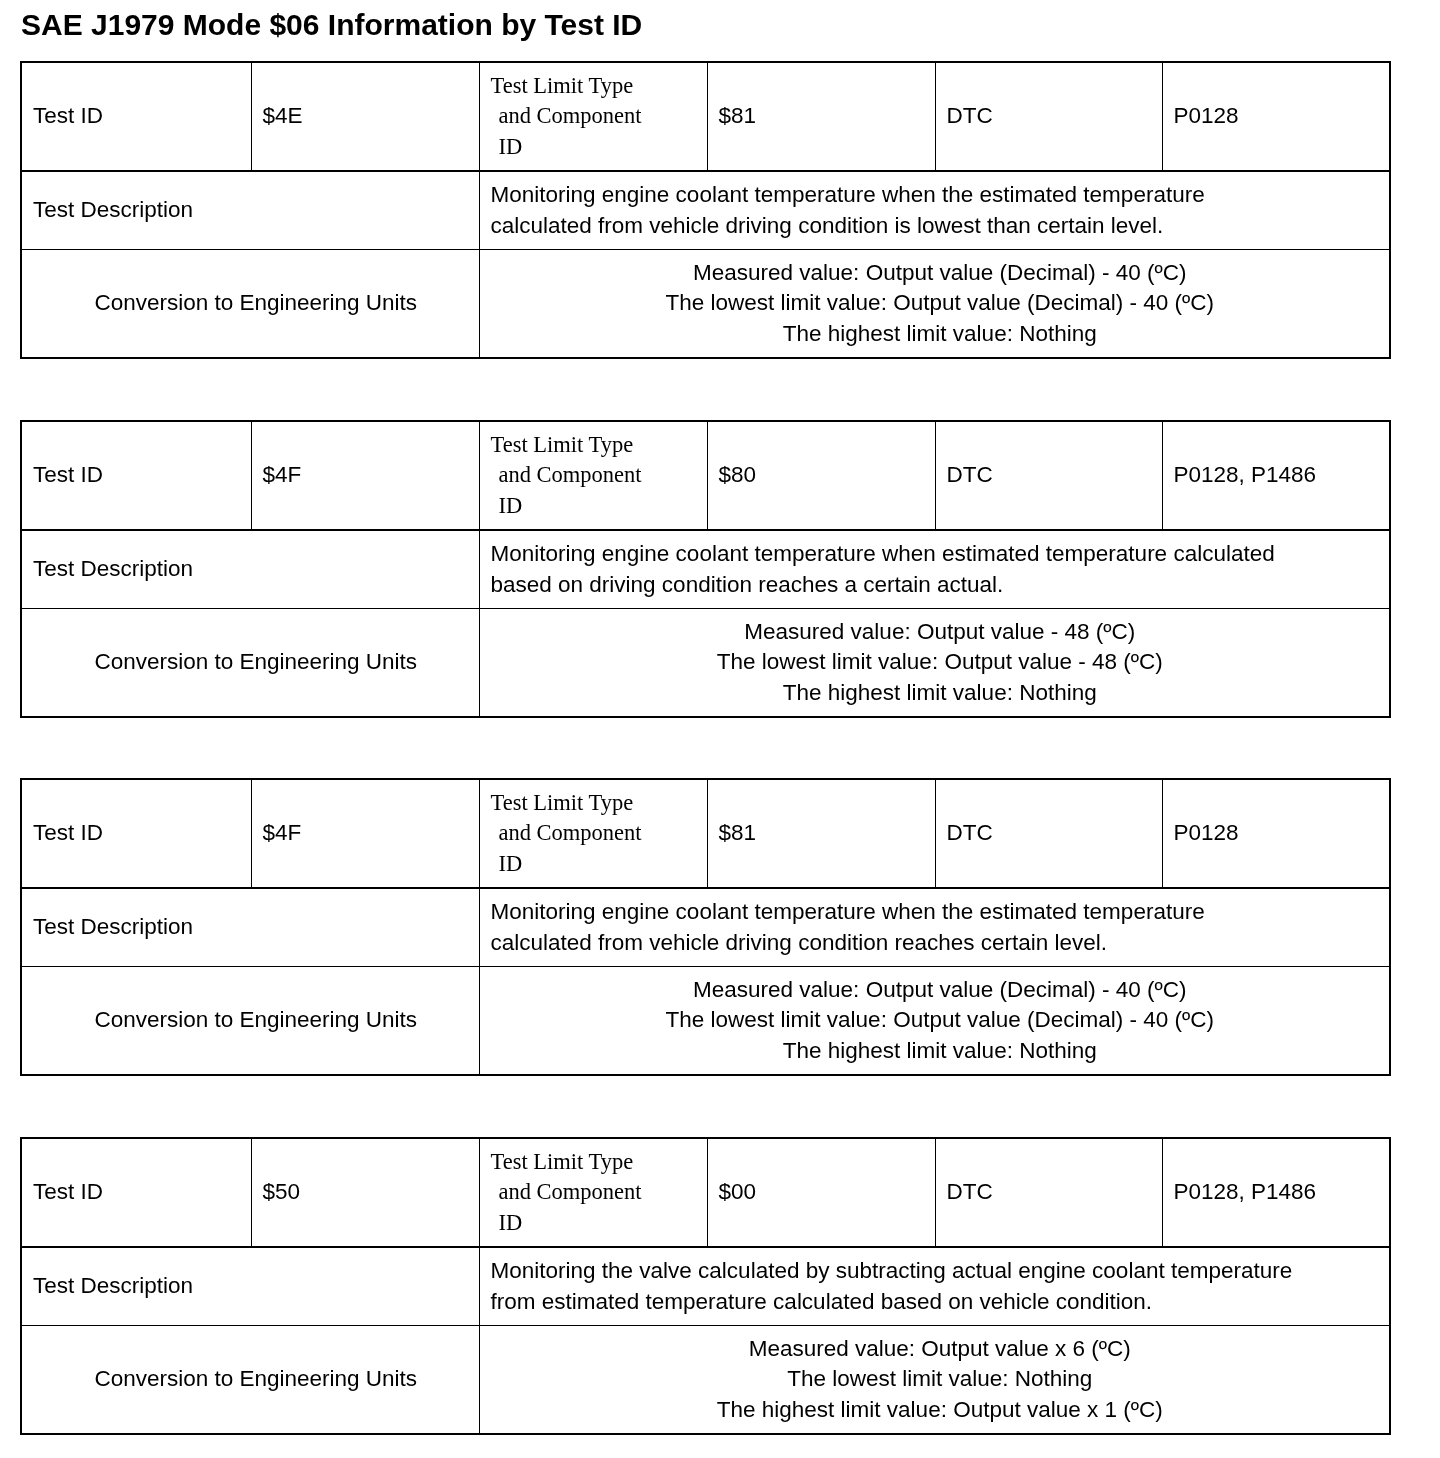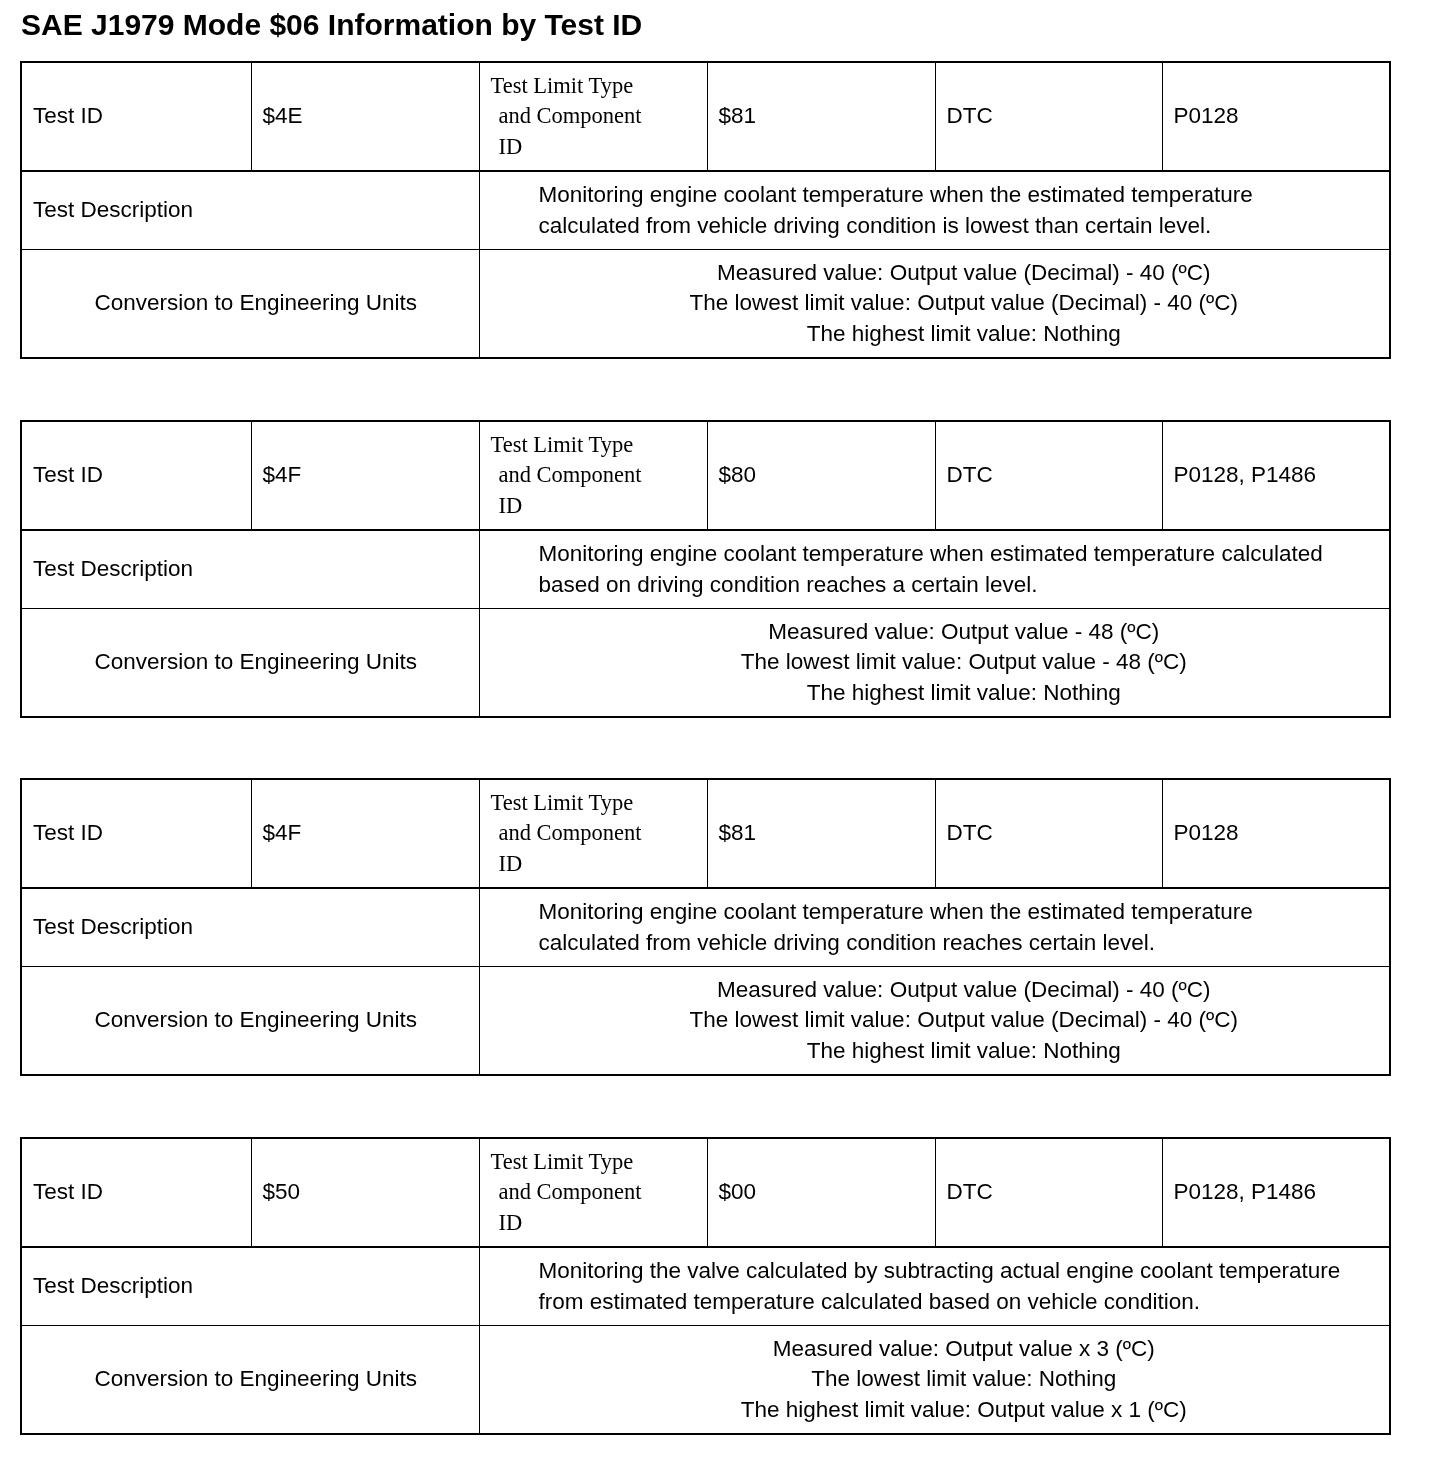--- a/index.html
+++ b/index.html
@@ -23,21 +23,21 @@
     padding: 0 0 0 11px;
     vertical-align: middle;
     white-space: normal;
   }
   .tbl tr.hdr td { height: 107px; border-bottom: 2.5px solid #000; }
   .tbl tr.desc td { height: 77px; }
   .tbl tr.conv td { height: 107px; text-align: center; }
   .tbl .limlabel { line-height: 30.5px; font-family: Liberation Serif, serif; }
   .tbl .limlabel span { display: block; }
   .tbl .limlabel span.ind { padding-left: 8px; }
-  .lines span { display: block; margin-left: 48px; }
+  .lines span { display: block; }
   .t0 { top: 61px; }
   .t1 { top: 420px; }
   .t2 { top: 778px; }
   .t3 { top: 1137px; }
 </style>
 </head>
 <body>
 
 <div class="title">SAE J1979 Mode $06 Information by Test ID</div>
 
@@ -100,21 +100,21 @@
       <span class="ind">ID</span>
     </td>
     <td>$80</td>
     <td>DTC</td>
     <td>P0128, P1486</td>
   </tr>
   <tr class="desc">
     <td colspan="2">Test Description</td>
     <td colspan="4" class="lines">
       <span>Monitoring engine coolant temperature when estimated temperature calculated</span>
-      <span>based on driving condition reaches a certain level.</span>
+      <span>based on driving condition reaches a certain actual.</span>
     </td>
   </tr>
   <tr class="conv">
     <td colspan="2">Conversion to Engineering Units</td>
     <td colspan="4" class="lines">
       <span>Measured value: Output value - 48 (ºC)</span>
       <span>The lowest limit value: Output value - 48 (ºC)</span>
       <span>The highest limit value: Nothing</span>
     </td>
   </tr>
@@ -186,19 +186,19 @@
   <tr class="desc">
     <td colspan="2">Test Description</td>
     <td colspan="4" class="lines">
       <span>Monitoring the valve calculated by subtracting actual engine coolant temperature</span>
       <span>from estimated temperature calculated based on vehicle condition.</span>
     </td>
   </tr>
   <tr class="conv">
     <td colspan="2">Conversion to Engineering Units</td>
     <td colspan="4" class="lines">
-      <span>Measured value: Output value x 3 (ºC)</span>
+      <span>Measured value: Output value x 6 (ºC)</span>
       <span>The lowest limit value: Nothing</span>
       <span>The highest limit value: Output value x 1 (ºC)</span>
     </td>
   </tr>
 </tbody>
   </table>
 
 </body></html>

